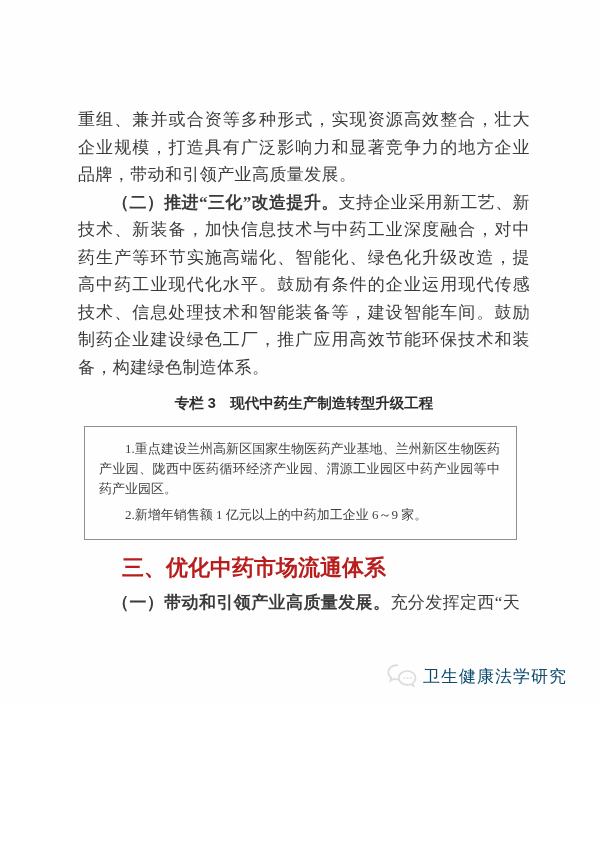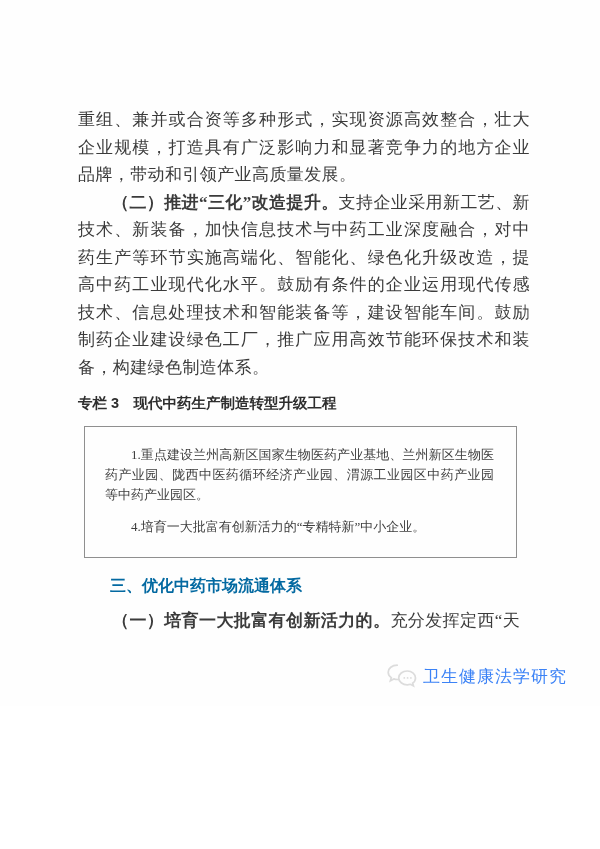--- a/index.html
+++ b/index.html
@@ -24,60 +24,60 @@
     font-size:17px;
     line-height:27.5px;
     text-align:justify;
     text-justify:inter-ideograph;
     letter-spacing:0.4px;
   }
   .para.indent{ text-indent:2em; }
   .lead{ font-weight:bold; }
   .panel-title{
     margin-top:11px;
-    text-align:left;
+    text-align:center;
     font-family:"Liberation Sans","DejaVu Sans",sans-serif;
     font-weight:bold;
     font-size:14.5px;
     line-height:22px;
     color:#2e2e2e;
   }
   .panel{
     box-sizing:border-box;
     margin:12px 13px 0 6px;      
     border:1px solid #8f8f8f;
     padding:6px 10px 8px 8px;
     font-size:13px;
     line-height:20px;
     color:#3e3e3e;
   }
   .panel-item{
-    margin:12px;
+    margin:6px;
     text-indent:2em;
     text-align:justify;
     text-justify:inter-ideograph;
   }
   .section-heading{
     margin:15px 0 0 0;
     font-family:"Liberation Sans","DejaVu Sans",sans-serif;
-    font-size:16px;
+    font-size:22px;
     font-weight:bold;
-    color:#0369a1;
+    color:#b91c1c;
     line-height:26px;
     text-indent:2em;
   }
   .last-para{ margin-top:8px; }
   .watermark{
     position:absolute;
     right:33px;
     bottom:17px;
     display:flex;
     align-items:center;
     gap:6px;
-    color:#3b82f6;
+    color:#0c4a6e;
     font-family:"Liberation Sans","DejaVu Sans",sans-serif;
     font-size:17px;
     letter-spacing:1px;
     white-space:nowrap;
   }
   .wm-icon{ display:inline-flex; }
 </style>
 </head>
 <body>
 
@@ -86,26 +86,26 @@
 
     <p class="para"><span>重组、兼并或合资等多种形式，实现资源高效整合，壮大企业规模，打造具有广泛影响力和显著竞争力的地方企业品牌，带动和引领产业高质量发展。</span></p>
 
     <p class="para indent"><span class="lead">（二）推进“三化”改造提升。</span><span>支持企业采用新工艺、新技术、新装备，加快信息技术与中药工业深度融合，对中药生产等环节实施高端化、智能化、绿色化升级改造，提高中药工业现代化水平。鼓励有条件的企业运用现代传感技术、信息处理技术和智能装备等，建设智能车间。鼓励制药企业建设绿色工厂，推广应用高效节能环保技术和装备，构建绿色制造体系。</span></p>
 
 
     <div class="panel-title">专栏 3　现代中药生产制造转型升级工程</div>
 
     <div class="panel">
       <p class="panel-item">1.重点建设兰州高新区国家生物医药产业基地、兰州新区生物医药产业园、陇西中医药循环经济产业园、渭源工业园区中药产业园等中药产业园区。</p>
-      <p class="panel-item">4.培育一大批富有创新活力的“专精特新”中小企业。</p>
+      <p class="panel-item">2.新增年销售额 1 亿元以上的中药加工企业 6～9 家。</p>
     </div>
 
     <h2 class="section-heading">三、优化中药市场流通体系</h2>
 
-    <p class="para indent last-para"><span class="lead">（一）培育一大批富有创新活力的。</span><span>充分发挥定西“天</span></p>
+    <p class="para indent last-para"><span class="lead">（一）带动和引领产业高质量发展。</span><span>充分发挥定西“天</span></p>
 
   </div>
 
   <div class="watermark">
     <span class="wm-icon">
       <svg width="30" height="26" viewBox="0 0 30 26">
         <path d="M10.2 2.2 C5.0 2.2 1.2 5.4 1.2 9.2 c0 2.2 1.2 4.1 3.1 5.4 l-0.9 3.1 3.4-1.8 c1.1 0.4 2.3 0.6 3.4 0.6 0.5 0 1.0 0 1.5-0.1" fill="none" stroke="#dcdcdc" stroke-width="1.7" stroke-linecap="round"></path>
         <path d="M20.3 8.0 c-4.8 0-8.6 3.1-8.6 6.9 0 3.8 3.8 6.9 8.6 6.9 1.1 0 2.1-0.2 3.1-0.5 l3.0 1.6 -0.8-2.8 c1.8-1.2 2.9-3.1 2.9-5.2 0-3.8-3.5-6.9-8.2-6.9z" fill="none" stroke="#dcdcdc" stroke-width="1.7" stroke-linecap="round"></path>
         <circle cx="17.3" cy="14.9" r="0.9" fill="#dcdcdc"></circle>
         <circle cx="20.6" cy="14.9" r="0.9" fill="#dcdcdc"></circle>

